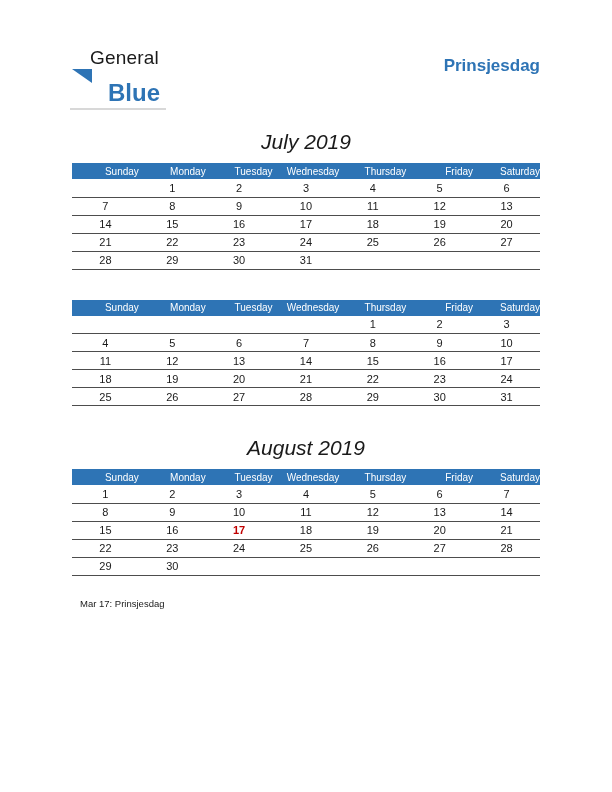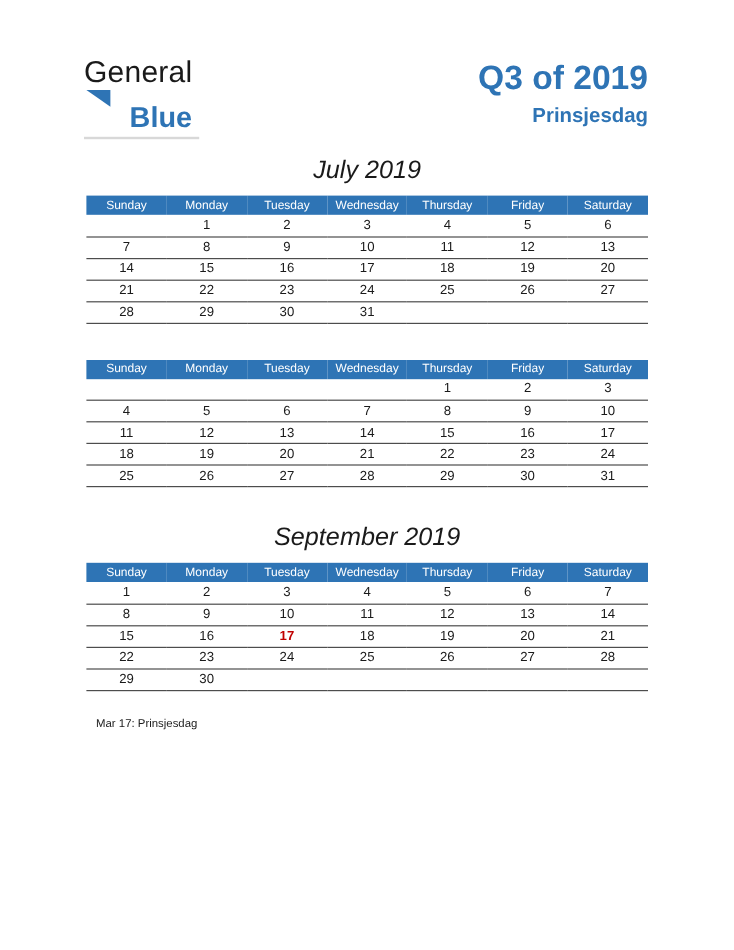--- a/index.html
+++ b/index.html
@@ -15,22 +15,22 @@
     background: #ffffff;
     overflow: hidden;
   }
 
   
   .logo {
     position: absolute; left: 70px; top: 48px;
     width: 110px; line-height: 1.0;
   }
   .logo-line1 {
-    font-size: 25px; color: #1a1a1a; letter-spacing: 0.2px;
-    display: inline-block; vertical-align: top;
+    font-size: 19px; color: #1a1a1a; letter-spacing: 0.2px;
+    display: inline-block; vertical-align: top; margin-left: 20px;
   }
   .logo-flag {
     display: inline-block; vertical-align: top;
     width: 0; height: 0; margin-left: 2px; margin-top: 2px;
     border-top: 14px solid var(--accent);
     border-left: 20px solid transparent;
   }
   .logo-line2 {
     font-size: 24px; color: var(--accent); font-weight: bold;
     margin-left: 38px; margin-top: -2px;
@@ -59,21 +59,21 @@
     text-align: center; font-size: 21px; color: #1a1a1a;
     margin-bottom: 9px;
     font-style: italic;
   }
   table.cal {
     width: 100%; border-collapse: collapse; table-layout: fixed;
   }
   table.cal thead th {
     background: var(--accent); color: #ffffff;
     font-size: 10px; font-weight: normal;
-    height: 16px; text-align: center; vertical-align: middle;
+    height: 16px; text-align: right; vertical-align: middle;
   }
   table.cal tbody td {
     font-size: 11px; color: #1a1a1a; text-align: center;
     height: 18px; vertical-align: middle;
     border-bottom: 1px solid #4d4d4d;
   }
   table.cal tbody td.holiday {
     color: var(--holiday); font-weight: bold;
   }
 
@@ -88,21 +88,20 @@
 
 <div class="page">
 
   <div class="logo">
     <span class="logo-line1">General</span><span class="logo-flag"></span>
     <div class="logo-line2">Blue</div>
     <div class="logo-rule"></div>
   </div>
 
   <div class="header-right">
-    <div class="q-title">Q3 of 2019</div>
     <div class="region">Prinsjesdag</div>
   </div>
 
   <div class="months" id="months">
       <div class="month-section">
         <div class="month-title">July 2019</div>
         <table class="cal">
           <thead>
             <tr>
               <th>Sunday</th>
@@ -219,21 +218,21 @@
               <td>27</td>
               <td>28</td>
               <td>29</td>
               <td>30</td>
               <td>31</td>
             </tr>
           </tbody>
         </table>
       </div>
       <div class="month-section">
-        <div class="month-title">September 2019</div>
+        <div class="month-title">August 2019</div>
         <table class="cal">
           <thead>
             <tr>
               <th>Sunday</th>
               <th>Monday</th>
               <th>Tuesday</th>
               <th>Wednesday</th>
               <th>Thursday</th>
               <th>Friday</th>
               <th>Saturday</th>

